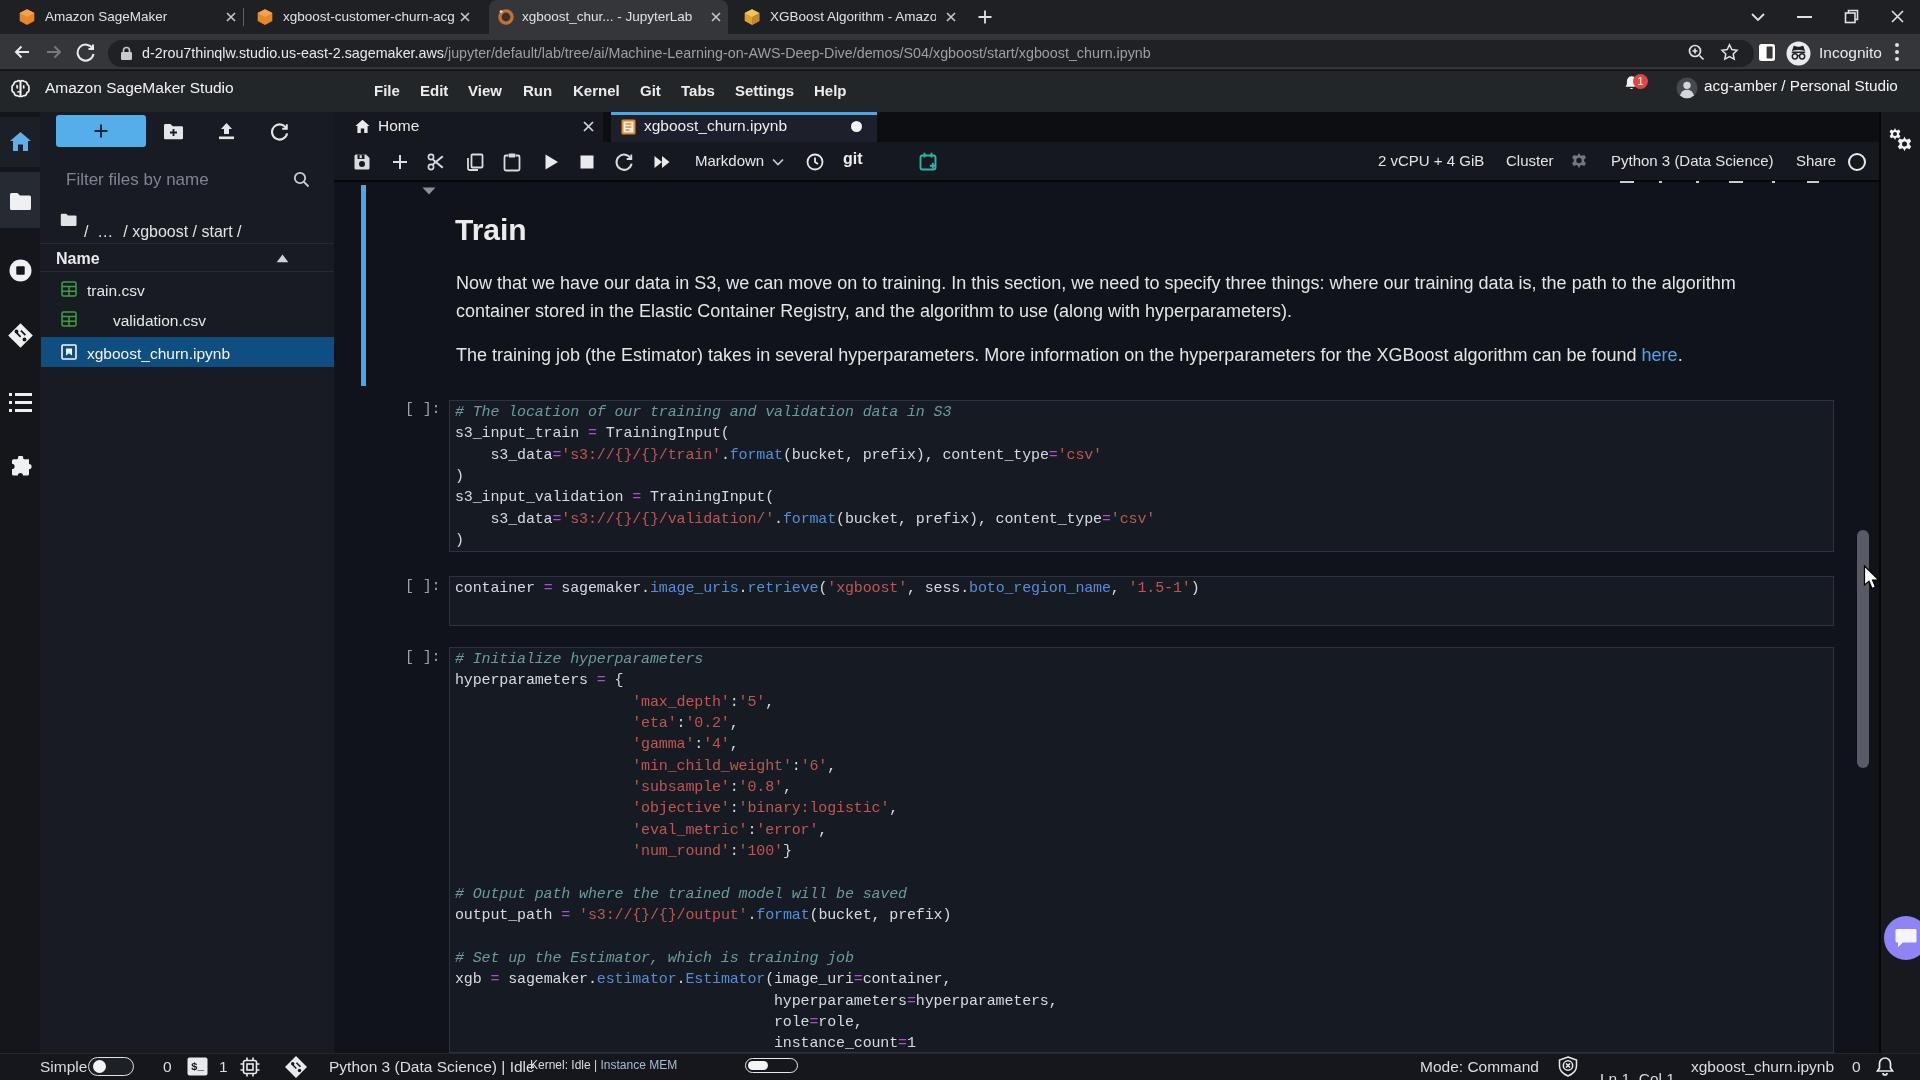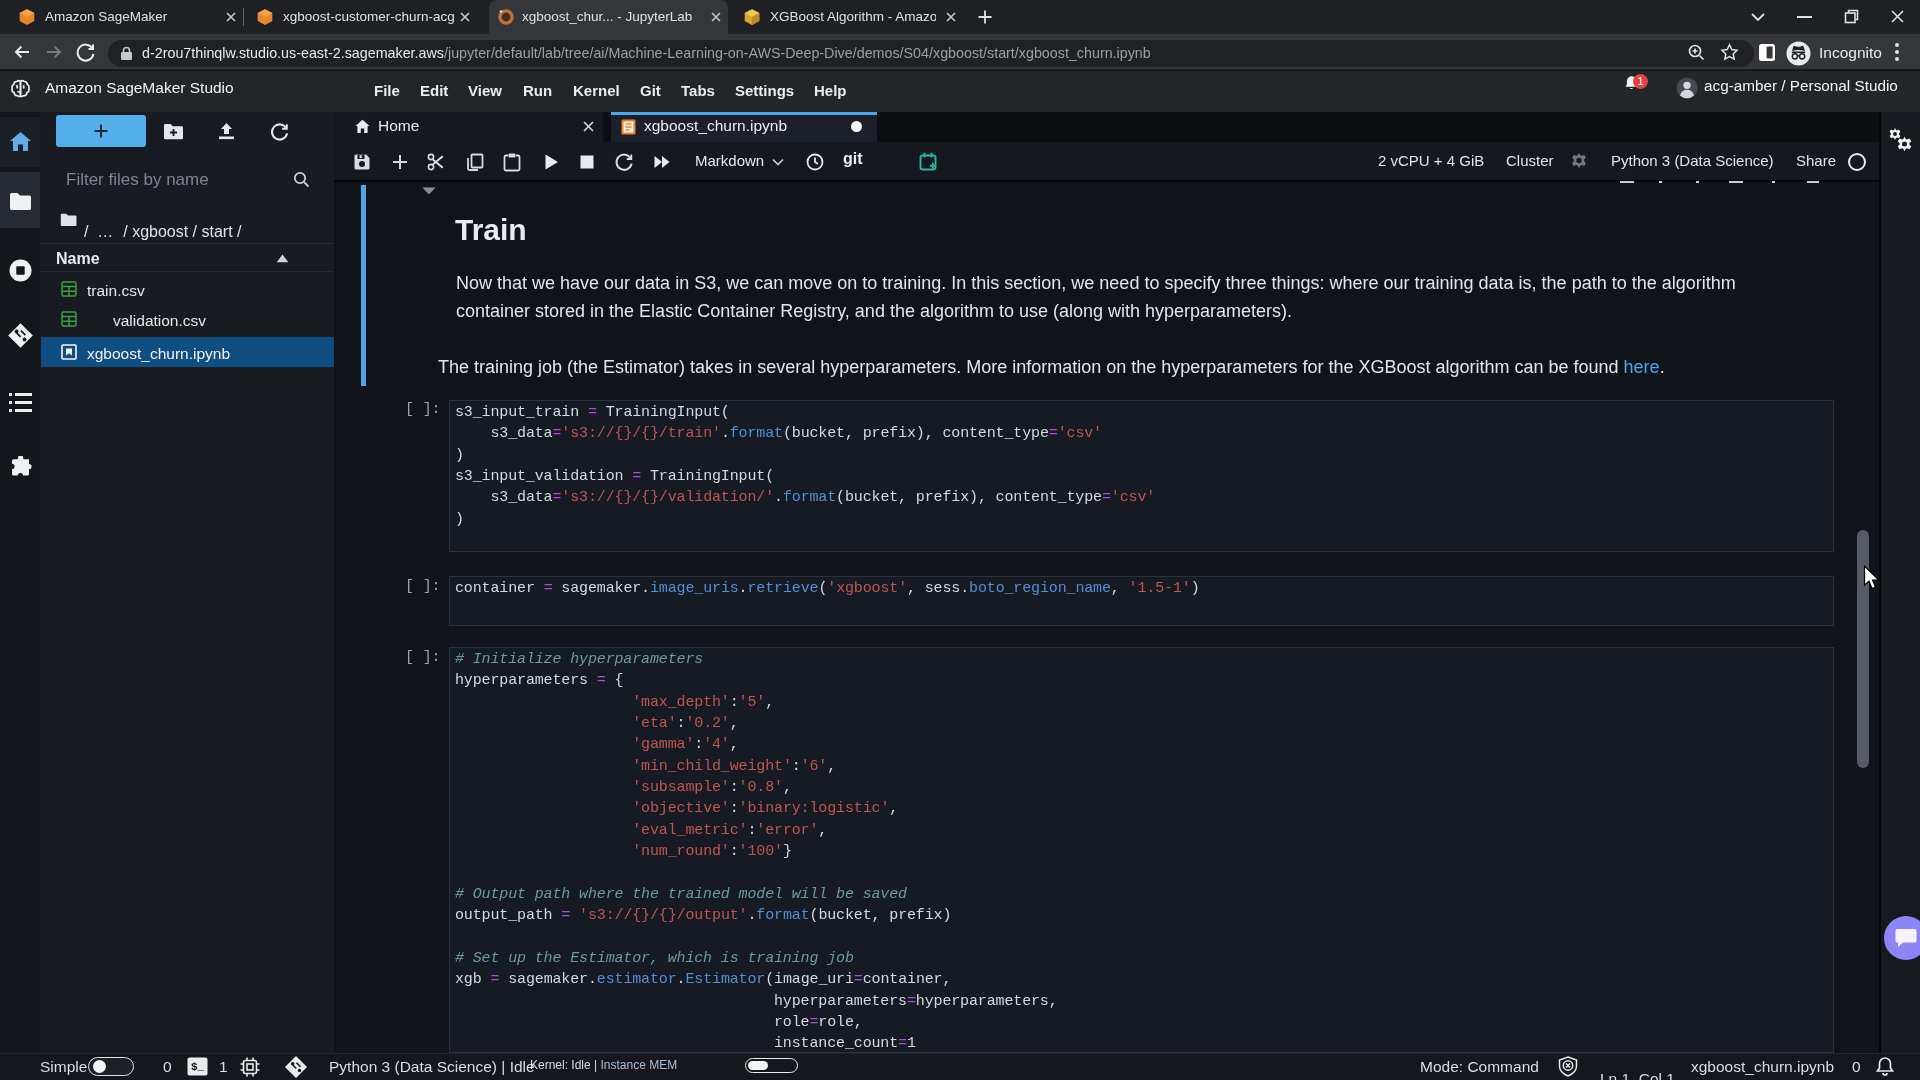--- a/index.html
+++ b/index.html
@@ -353,25 +353,25 @@
 <div class="abs" style="left:1807px;top:181px;width:12px;height:2px;background:#c9cdd3;"></div>
 
 <div class="abs" id="nbcontent">
 
   <div class="abs" style="left:27px;top:1px;width:5px;height:201px;background:#4ba7e8;"></div>
   <svg class="abs" style="left:88px;top:3px;width:14px;height:8px;color:#8a9098;" viewBox="0 0 14 8">
       <path d="M7 7.5 L13.5 0.5 H0.5 Z" fill="currentColor"></path>
     </svg>
   <div class="abs" style="left:121px;top:29px;font-size:30px;font-weight:bold;color:#e9ebee;">Train</div>
   <div class="abs mdtext" style="left:122px;top:85px;">Now that we have our data in S3, we can move on to training. In this section, we need to specify three things: where our training data is, the path to the algorithm<br>container stored in the Elastic Container Registry, and the algorithm to use (along with hyperparameters).</div>
-  <div class="abs mdtext" style="left:104px;top:157px;margin-top:12px;">The training job (the Estimator) takes in several hyperparameters. More information on the hyperparameters for the XGBoost algorithm can be found <span style="color:#4ba7e8;">here</span>.</div>
+  <div class="abs mdtext" style="left:122px;top:157px;">The training job (the Estimator) takes in several hyperparameters. More information on the hyperparameters for the XGBoost algorithm can be found <span style="color:#4ba7e8;">here</span>.</div>
 
   <div class="prompt" style="top:217px;">[ ]:</div>
   <div class="cell" style="top:216px;height:152px;">
-<pre class="code">
+<pre class="code"><span class="c"># The location of our training and validation data in S3</span>
 s3_input_train <span class="o">=</span> TrainingInput(
     s3_data<span class="o">=</span><span class="s">'s3://{}/{}/train'</span>.<span class="p">format</span>(bucket, prefix), content_type<span class="o">=</span><span class="s">'csv'</span>
 )
 s3_input_validation <span class="o">=</span> TrainingInput(
     s3_data<span class="o">=</span><span class="s">'s3://{}/{}/validation/'</span>.<span class="p">format</span>(bucket, prefix), content_type<span class="o">=</span><span class="s">'csv'</span>
 )</pre>
   </div>
 
   <div class="prompt" style="top:394px;">[ ]:</div>
   <div class="cell" style="top:392px;height:50px;">

